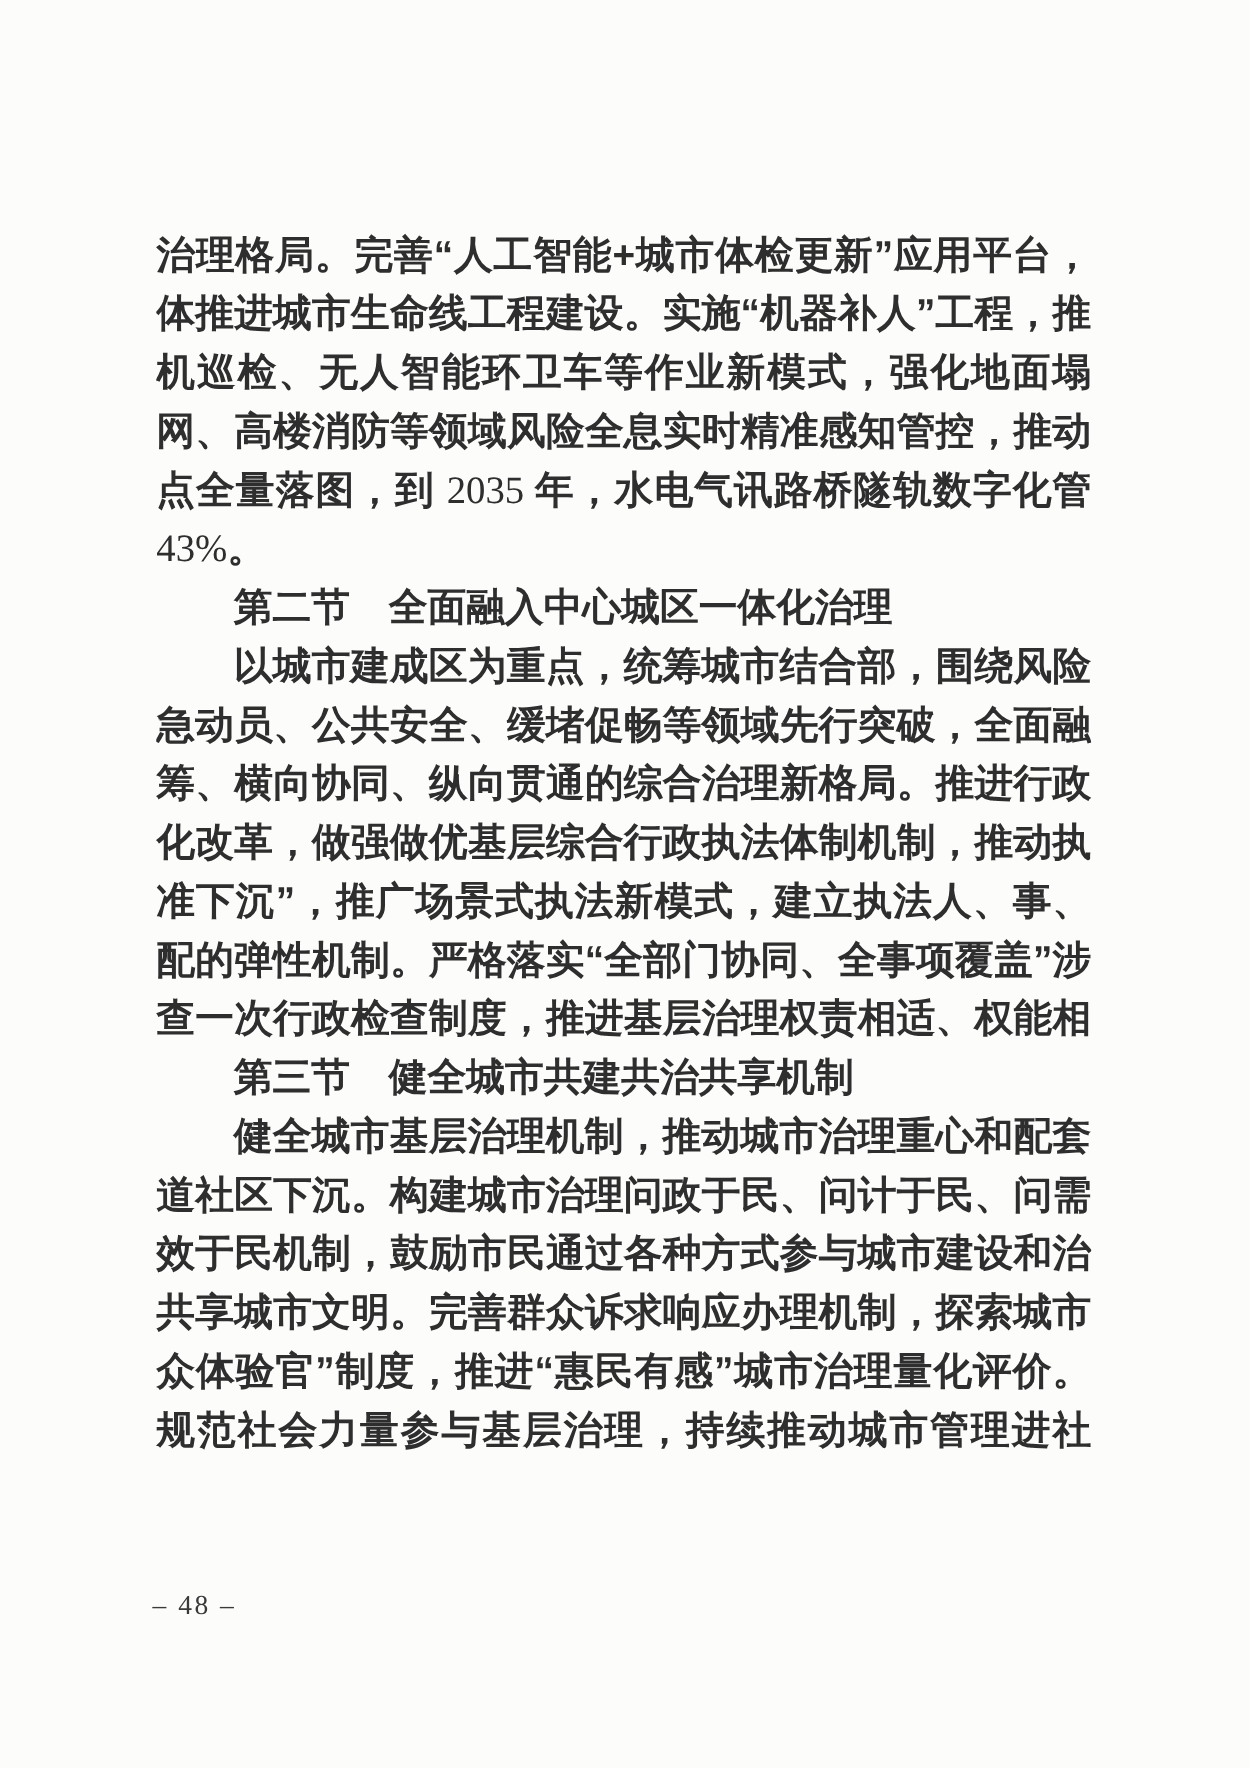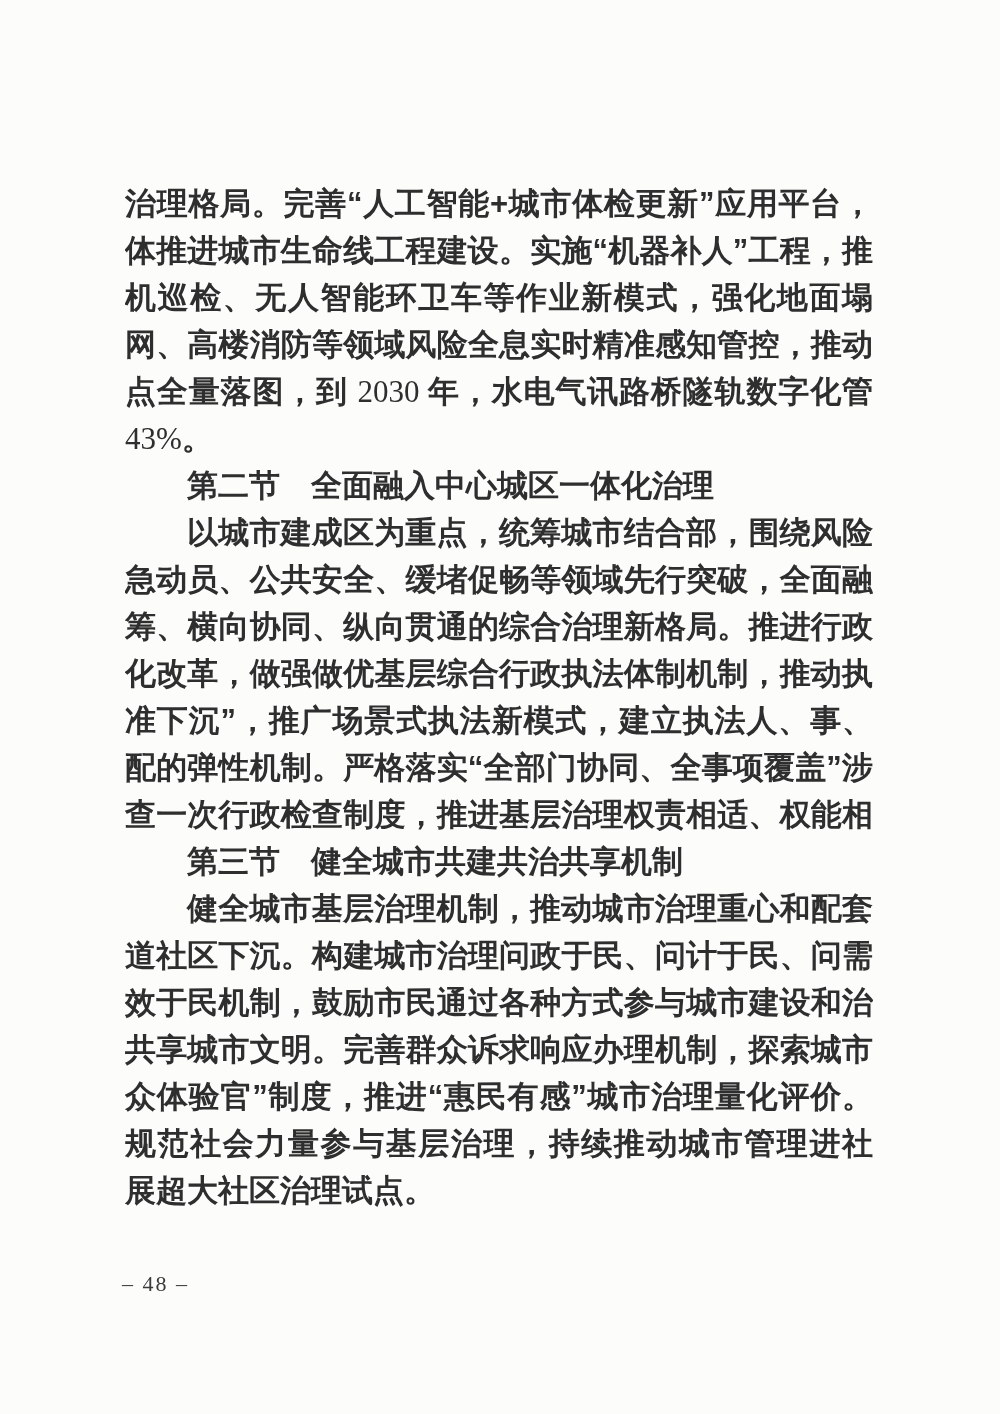--- a/index.html
+++ b/index.html
@@ -61,21 +61,21 @@
 
 <div class="page">
 
   <div class="text-block">
 
     <div>
       <div class="line rich">治理格局。完善“人工智能+城市体检更新”应用平台，数智一</div>
       <div class="line rich">体推进城市生命线工程建设。实施“机器补人”工程，推广无人</div>
       <div class="line rich">机巡检、无人智能环卫车等作业新模式，强化地面塌陷、燃气管</div>
       <div class="line rich">网、高楼消防等领域风险全息实时精准感知管控，推动城市风险</div>
-      <div class="line rich">点全量落图，到 <span class="num">2030 </span>年，水电气讯路桥隧轨数字化管理率达到</div>
+      <div class="line rich">点全量落图，到 <span class="num">2035 </span>年，水电气讯路桥隧轨数字化管理率达到</div>
       <div class="line rich end"><span class="num">43%</span>。</div>
     </div>
 
     <div class="line heading">第二节　全面融入中心城区一体化治理</div>
 
     <div>
       <div class="line rich indent2">以城市建成区为重点，统筹城市结合部，围绕风险防控、应</div>
       <div class="line rich">急动员、公共安全、缓堵促畅等领域先行突破，全面融入市级统</div>
       <div class="line rich">筹、横向协同、纵向贯通的综合治理新格局。推进行政执法一体</div>
       <div class="line rich">化改革，做强做优基层综合行政执法体制机制，推动执法力量“精</div>
@@ -86,20 +86,19 @@
 
     <div class="line heading">第三节　健全城市共建共治共享机制</div>
 
     <div>
       <div class="line rich indent2">健全城市基层治理机制，推动城市治理重心和配套资源向街</div>
       <div class="line rich">道社区下沉。构建城市治理问政于民、问计于民、问需于民、问</div>
       <div class="line rich">效于民机制，鼓励市民通过各种方式参与城市建设和治理，共建</div>
       <div class="line rich">共享城市文明。完善群众诉求响应办理机制，探索城市运行“群</div>
       <div class="line rich">众体验官”制度，推进“惠民有感”城市治理量化评价。支持和</div>
       <div class="line rich">规范社会力量参与基层治理，持续推动城市管理进社区，积极开</div>
-      <div class="line rich end">展超大社区治理试点。</div>
     </div>
 
   </div>
 
   <div class="page-footer">– 48 –</div>
 
 </div>
 
 </body></html>

